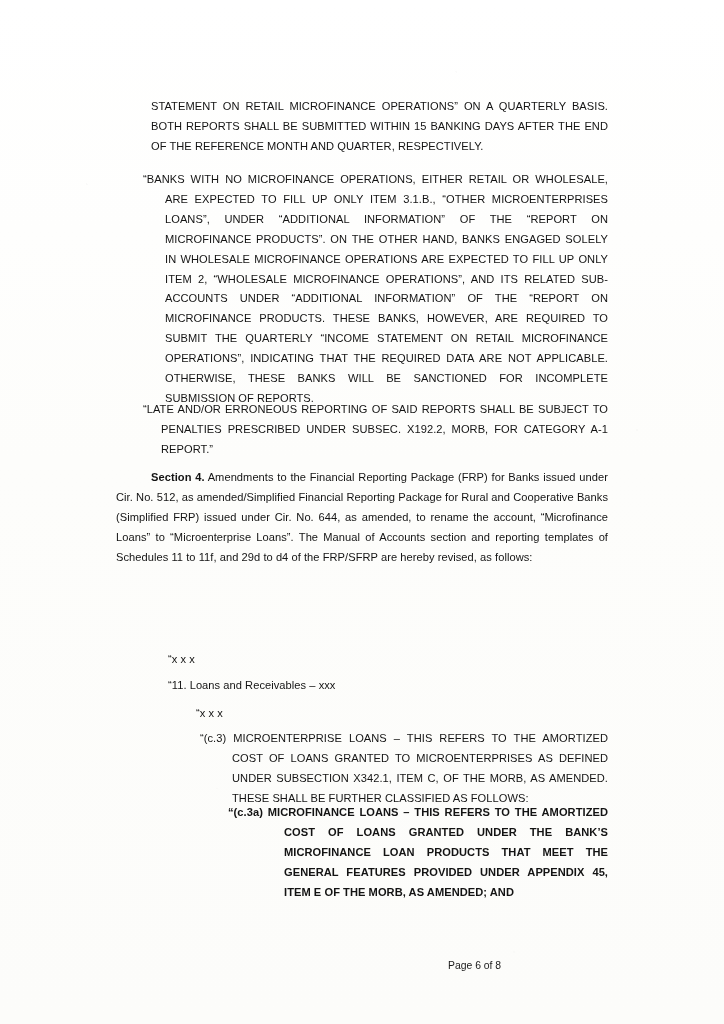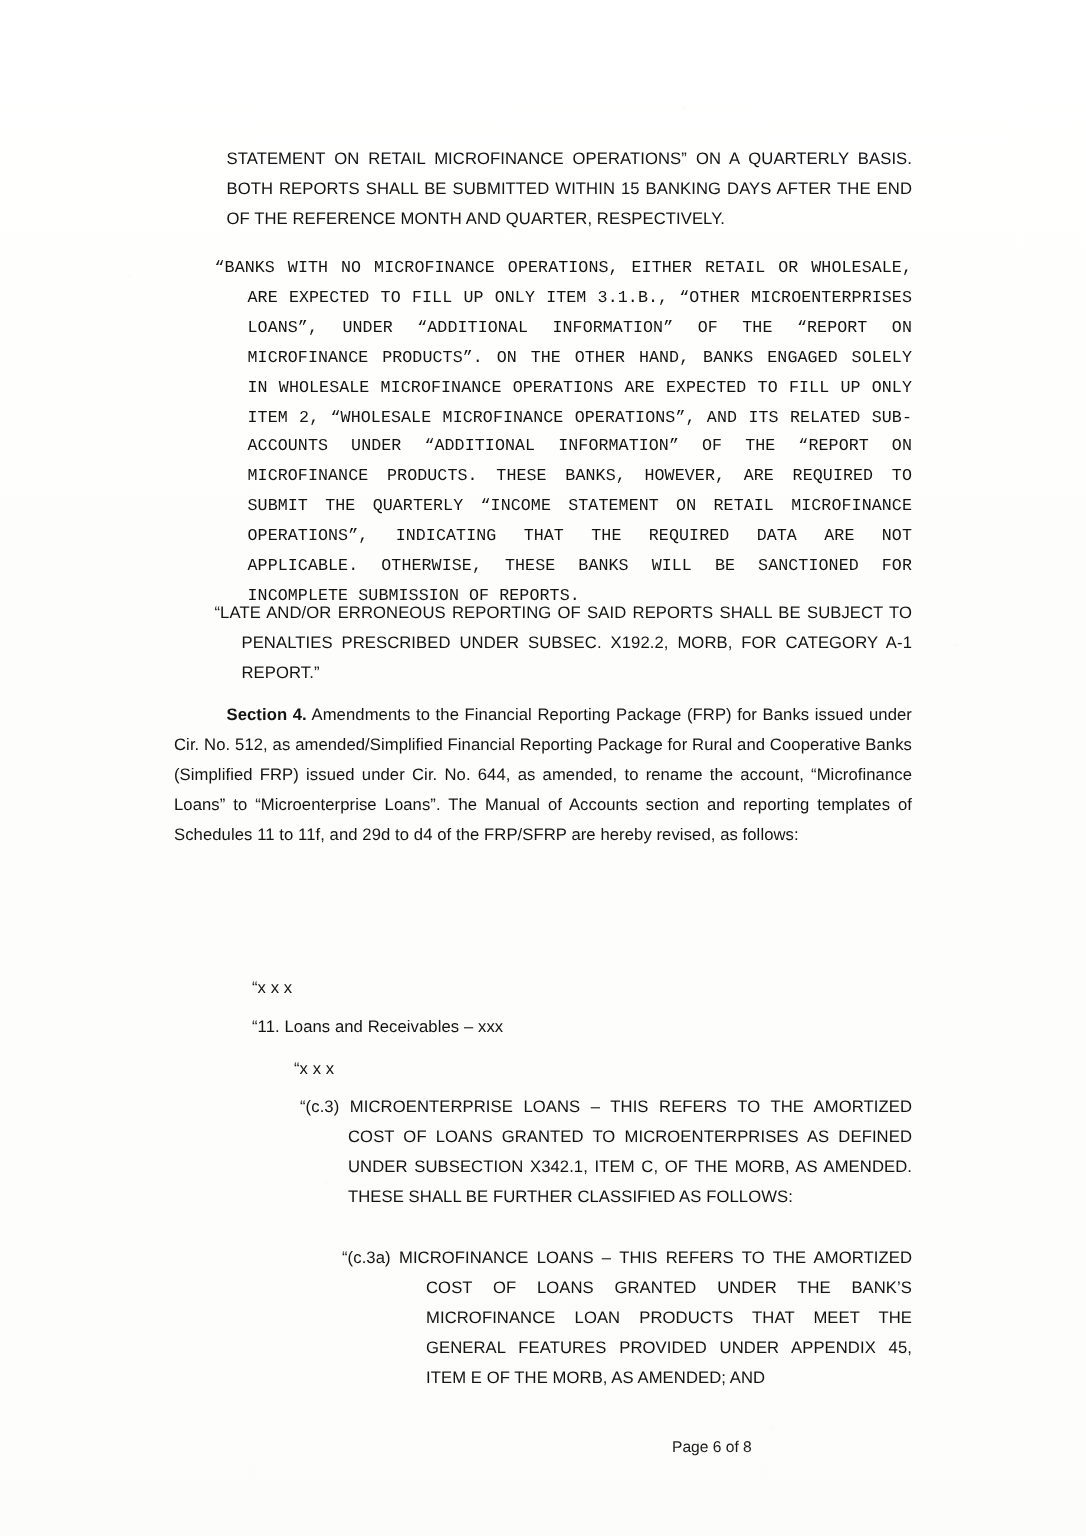--- a/index.html
+++ b/index.html
@@ -73,21 +73,20 @@
     left: 143px;
     top: 170px;
     width: 465px;
     padding-left: 0;
     text-indent: 0;
   }
   #para-banks-no-mfo .hang {
     display: block;
     padding-left: 22px;
     text-indent: -22px;
-    font-family: Liberation Mono, monospace;
   }
 
   #para-late-reporting {
     left: 143px;
     top: 400px;
     width: 465px;
   }
   #para-late-reporting .hang {
     display: block;
     padding-left: 18px;
@@ -142,22 +141,23 @@
     width: 408px;
   }
   #item-c3 .hang {
     display: block;
     padding-left: 32px;
     text-indent: -32px;
   }
 
   #item-c3a {
     left: 228px;
-    top: 830px;
+    top: 803px;
     width: 380px;
+    font-weight: bold;
   }
   #item-c3a .hang {
     display: block;
     padding-left: 56px;
     text-indent: -56px;
   }
 
   #page-footer {
     position: absolute;
     left: 448px;

